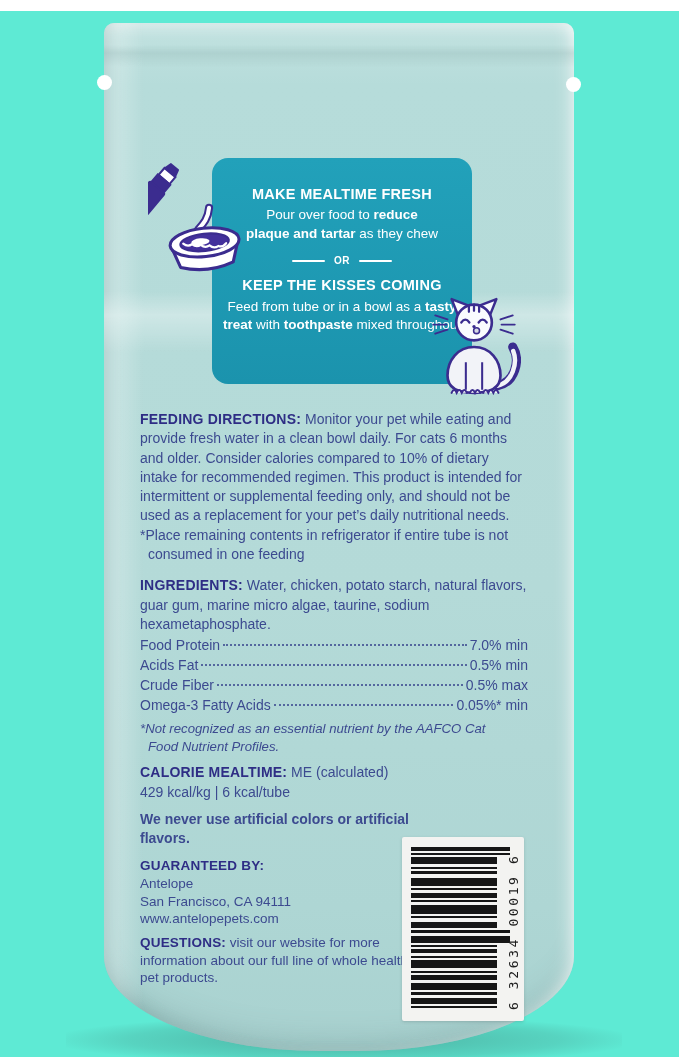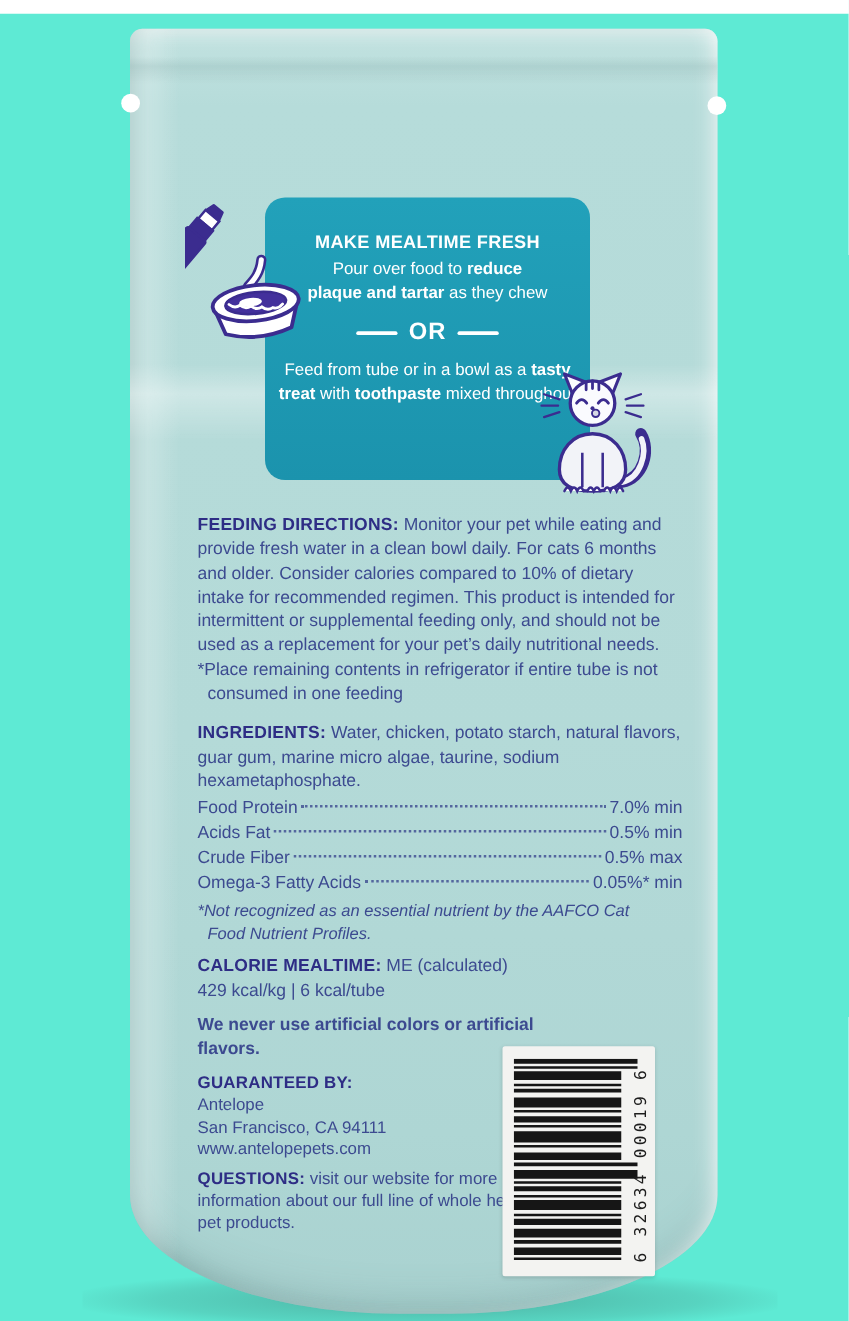--- a/index.html
+++ b/index.html
@@ -39,27 +39,27 @@
     background:linear-gradient(180deg,#22a1ba,#1b93ad);
     border-radius:16px;color:#ffffff;text-align:center;
     box-sizing:border-box;padding-top:27px;
   }
   .info-h{font-size:14.5px;font-weight:bold;letter-spacing:.02em;line-height:1.25;}
   .info-p{font-size:13.5px;line-height:1.38;margin:3px auto 0;}
   .info-p.first{width:198px;}
   .info-p.second{width:238px;}
   .or-row{display:flex;align-items:center;justify-content:center;gap:9px;margin:12px 0 10px;}
   .or-row .bar-line{width:33px;height:2.5px;background:#ffffff;border-radius:2px;}
-  .or-row .or-word{font-size:19px;font-weight:bold;letter-spacing:.04em;}
+  .or-row .or-word{font-size:10px;font-weight:bold;letter-spacing:.04em;}
   
   .bowl-illo{position:absolute;left:148px;top:150px;width:114px;height:120px;}
   .cat-illo{position:absolute;left:427px;top:284px;width:94px;height:106px;}
   
   .content{
-    position:absolute;left:158px;top:399px;width:388px;
+    position:absolute;left:140px;top:399px;width:388px;
     color:#3c4a90;font-size:14px;line-height:19.3px;
   }
   .lbl{font-weight:bold;color:#2e2d85;letter-spacing:.015em;}
   .para{margin:0;}
   .hang{padding-left:8px;text-indent:-8px;margin:0;}
   .ingredients{margin-top:12px;}
   .ga-label{margin-top:5px;font-size:14.5px;}
   .ga-table{margin-top:2px;}
   .ga-row{display:flex;align-items:baseline;height:20px;}
   .ga-name{white-space:nowrap;}
@@ -98,20 +98,21 @@
   <div class="notch right"></div>
 
   <div class="info-box">
     <div class="info-h">MAKE MEALTIME FRESH</div>
     <p class="info-p first"><span>Pour over food to </span><b>reduce plaque and tartar</b><span> as they chew</span></p>
     <div class="or-row">
       <span class="bar-line"></span>
       <span class="or-word">OR</span>
       <span class="bar-line"></span>
     </div>
+    <div class="info-h">KEEP THE KISSES COMING</div>
     <p class="info-p second"><span>Feed from tube or in a bowl as a </span><b>tasty treat</b><span> with </span><b>toothpaste</b><span> mixed throughout</span></p>
   </div>
 
   <svg class="bowl-illo" viewBox="0 0 112 118">
     <g transform="translate(26,6) rotate(40)">
       <path d="M-4.5 0 L4.5 0 L6.5 7 L-6.5 7 Z" fill="#3b2c8f" stroke="#3b2c8f" stroke-width="2" stroke-linejoin="round"></path>
       <rect x="-7" y="7" width="14" height="9" fill="#ffffff" stroke="#3b2c8f" stroke-width="2"></rect>
       <rect x="-8" y="16" width="16" height="10" fill="#3b2c8f" stroke="#3b2c8f" stroke-width="2"></rect>
       <rect x="-9.5" y="26" width="19" height="28" rx="2" fill="#3b2c8f" stroke="#3b2c8f" stroke-width="2"></rect>
     </g>

